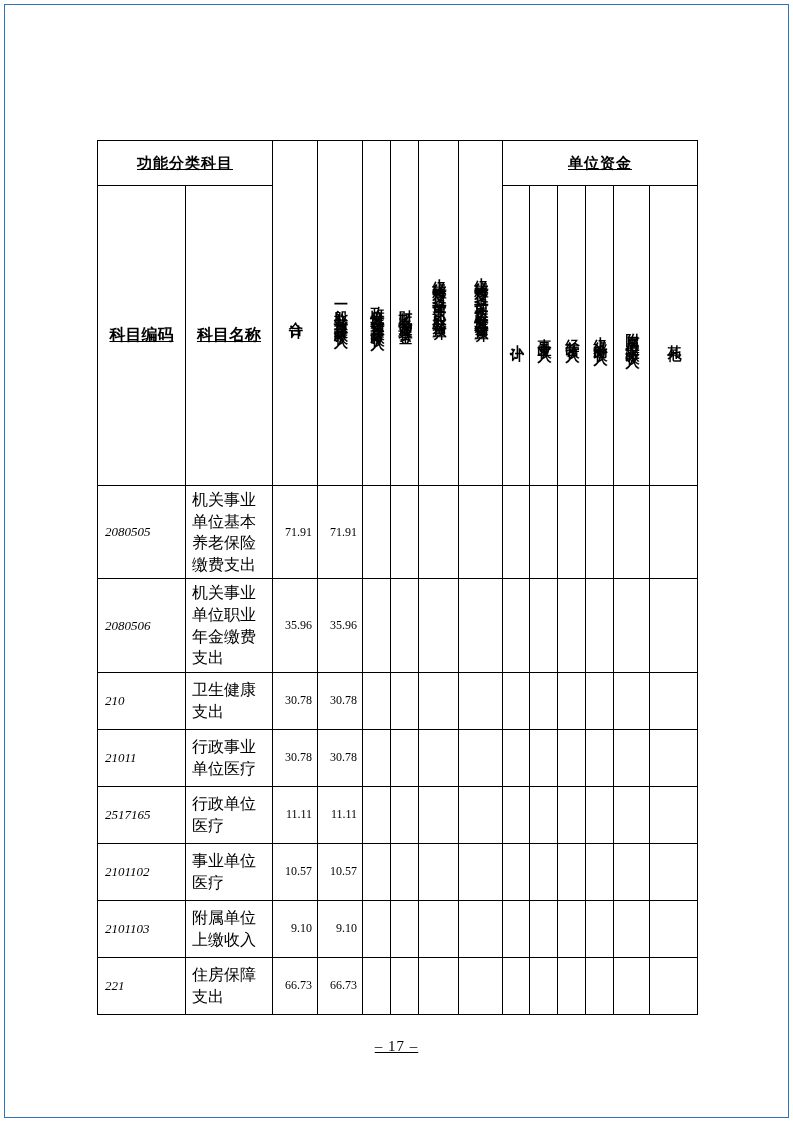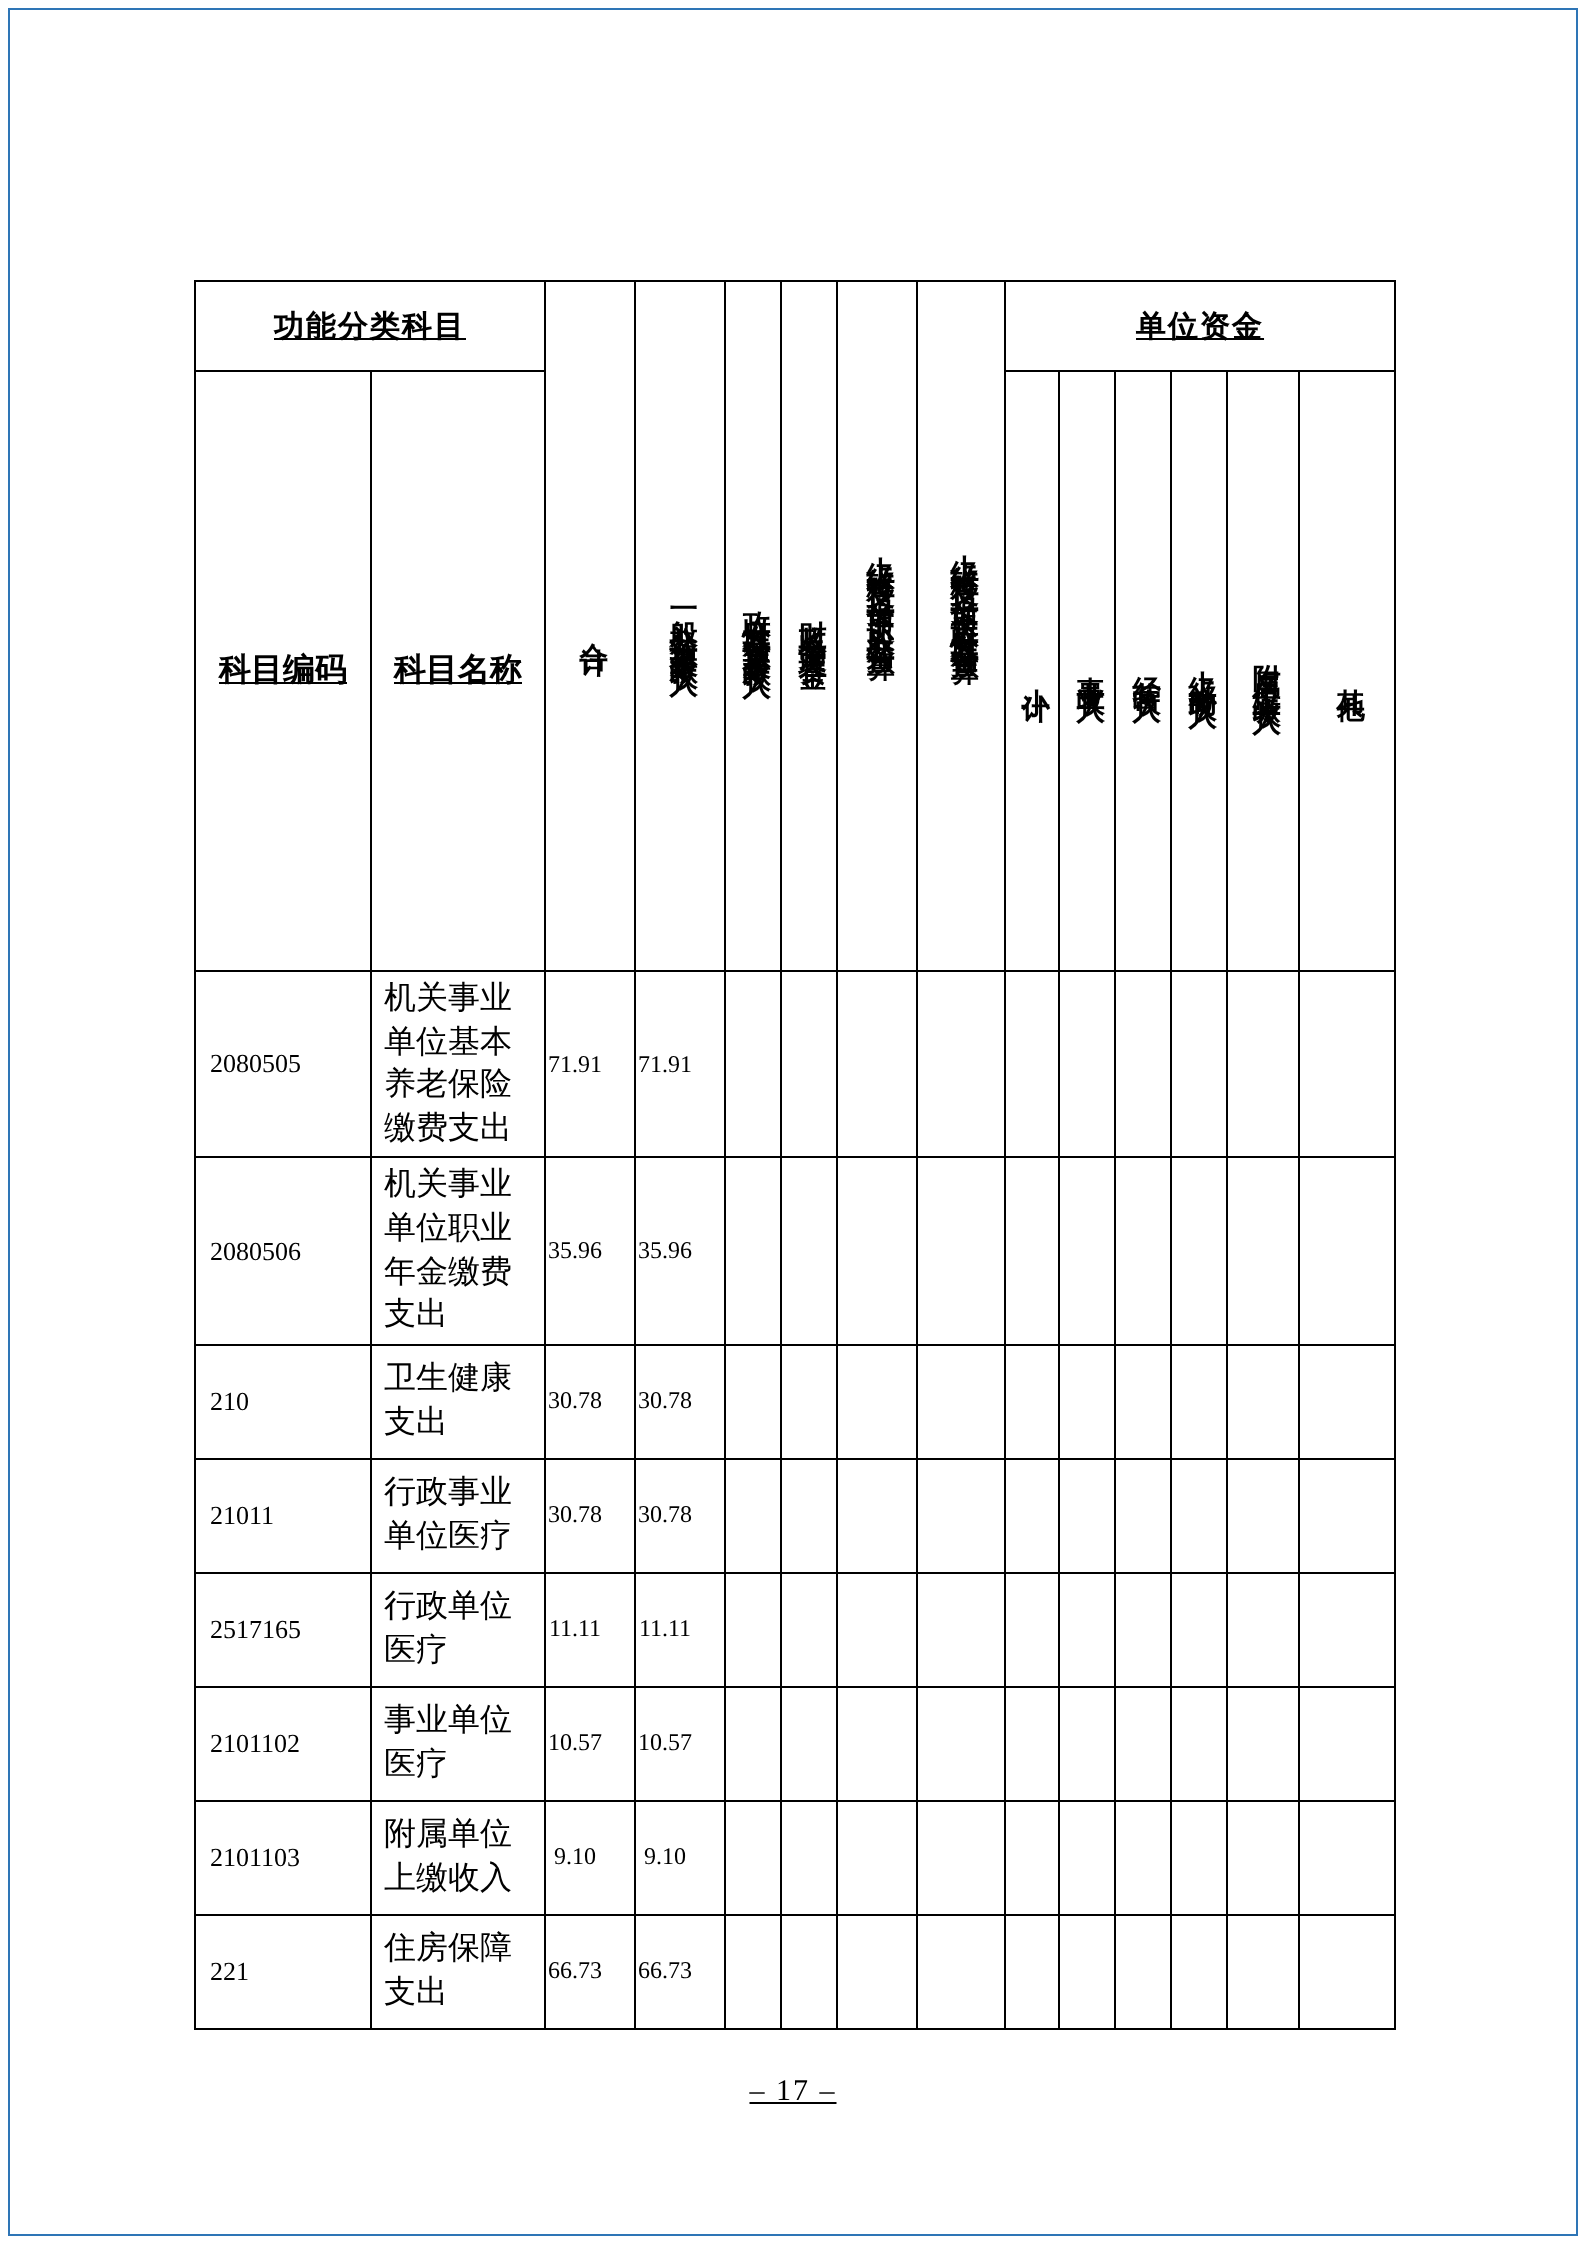--- a/index.html
+++ b/index.html
@@ -58,32 +58,33 @@
   .vt-long { height: 290px; }
   th.vtop { vertical-align: top; padding-top: 8px; }
   
   tbody tr { height: 57px; }
   td.code {
     font-size: 13px;
     text-align: left;
     padding-left: 7px;
     vertical-align: middle;
     font-family: "Liberation Serif", "DejaVu Serif", serif;
+    font-style: italic;
   }
   td.name {
     font-size: 16px;
     line-height: 1.35;
     text-align: left;
     padding: 3px 4px 3px 6px;
     vertical-align: middle;
   }
   td.num {
     font-size: 12px;
-    text-align: center;
-    padding-right: 15px;
+    text-align: right;
+    padding-right: 5px;
     vertical-align: middle;
     font-family: "Liberation Serif", "DejaVu Serif", serif;
   }
   td.empty { background: #fff; }
   .page-number {
     position: absolute;
     left: 0;
     top: 1038px;
     width: 100%;
     text-align: center;

